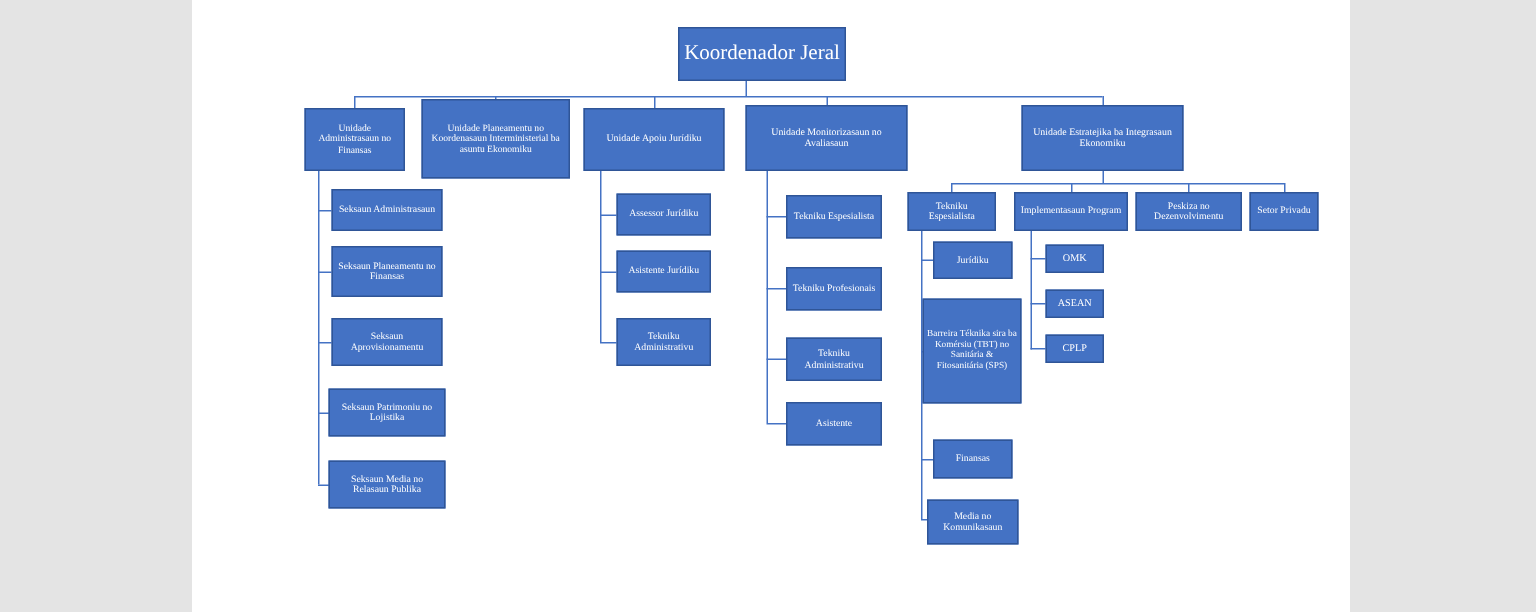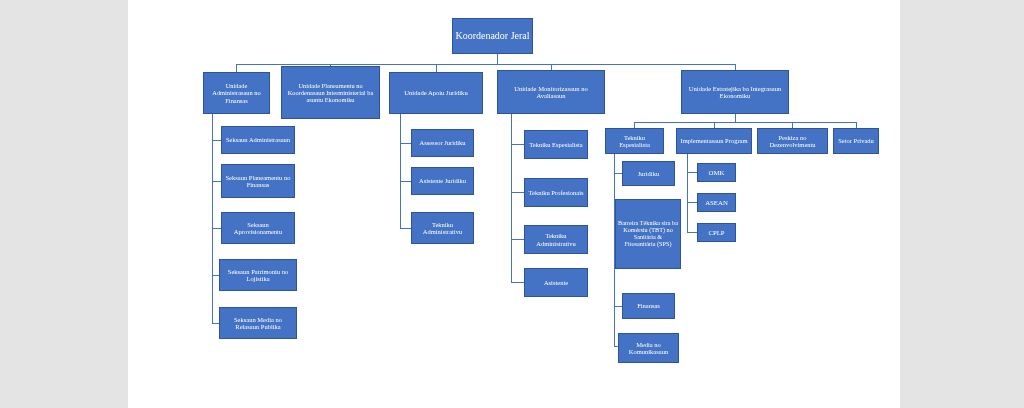--- a/index.html
+++ b/index.html
@@ -52,21 +52,21 @@
   .conn.h { height: 1px; }
   .conn.v { width: 1px; }
 </style>
 </head>
 <body>
 
 <div id="page"></div>
 
 <div id="canvas">
 
-  <div class="node" style="left:452px; top:18px; width:81px; height:36px; font-size:10px;">Koordenador Jeral</div>
+  <div class="node" style="left:452px; top:18px; width:112px; height:36px; font-size:14px;">Koordenador Jeral</div>
 
   <div class="conn v" style="left:497px; top:54px; height:10px;"></div>
 
   <div class="conn h" style="left:236px; top:64px; width:499px;"></div>
 
   <div class="conn v" style="left:236px; top:64px; height:8px;"></div>
   <div class="conn v" style="left:330px; top:64px; height:8px;"></div>
   <div class="conn v" style="left:436px; top:64px; height:8px;"></div>
   <div class="conn v" style="left:551px; top:64px; height:8px;"></div>
   <div class="conn v" style="left:735px; top:64px; height:8px;"></div>

